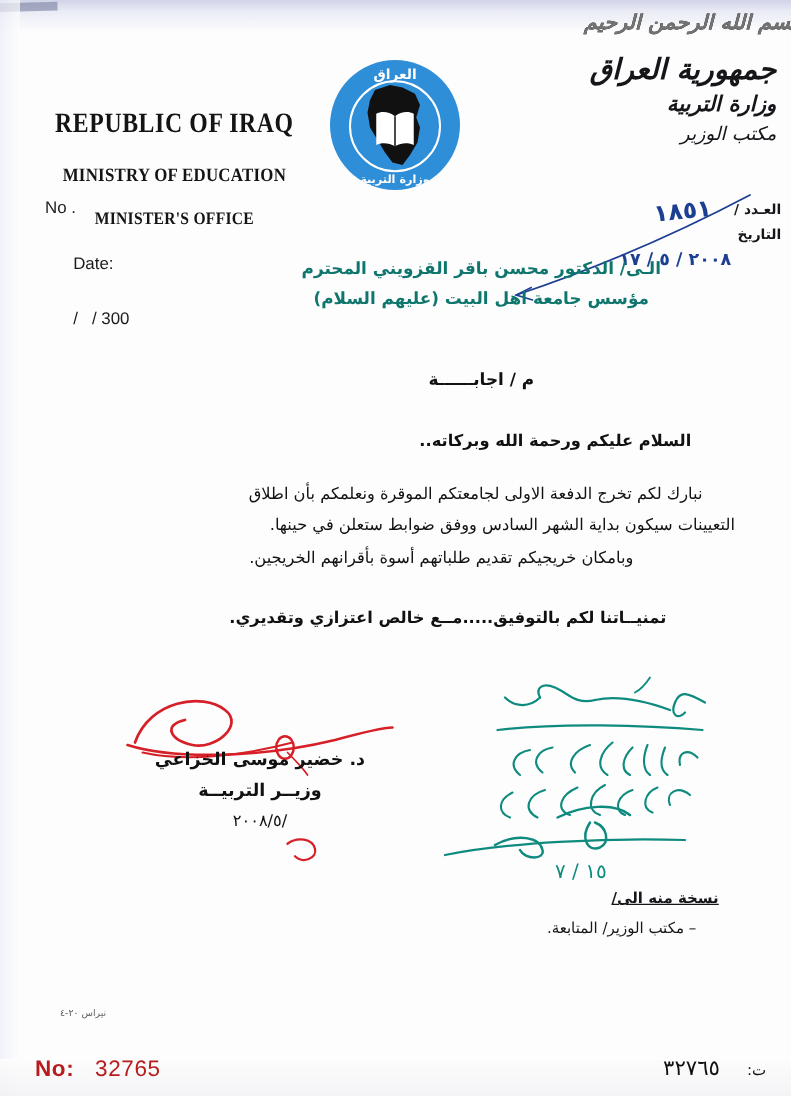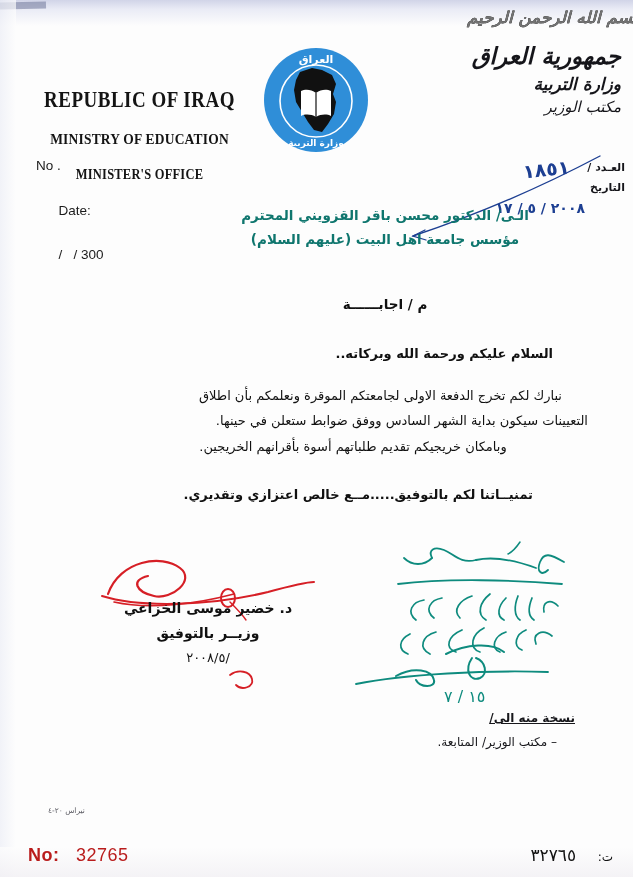--- a/index.html
+++ b/index.html
@@ -446,21 +446,21 @@
   <svg class="sig-red-svg" viewBox="0 0 230 70">
     <path d="M8 42 C20 8, 62 2, 80 16 C96 28, 72 48, 54 44 C36 40, 30 28, 48 24" stroke="#d61f26" stroke-width="2.2" fill="none" stroke-linecap="round"></path>
     <path d="M2 44 C40 56, 110 54, 168 40 C190 34, 206 30, 214 30" stroke="#d61f26" stroke-width="2" fill="none" stroke-linecap="round"></path>
     <path d="M14 50 C50 58, 96 52, 134 42" stroke="#d61f26" stroke-width="1.6" fill="none" stroke-linecap="round"></path>
     <ellipse cx="128" cy="46" rx="7" ry="9" stroke="#d61f26" stroke-width="2" fill="none"></ellipse>
     <path d="M130 50 C136 56, 142 62, 146 68" stroke="#d61f26" stroke-width="1.4" fill="none" stroke-linecap="round"></path>
   </svg>
 
   <div class="sig-block">
     <div class="name">د. خضير موسى الخزاعي</div>
-    <div class="title">وزيــر بالتوفيق</div>
+    <div class="title">وزيــر التربيــة</div>
     <div class="sdate">/٢٠٠٨/٥</div>
   </div>
 
   <svg class="sig-red-initial" viewBox="0 0 40 32">
     <path d="M6 10 C14 4, 26 6, 28 14 C30 22, 18 26, 12 20" stroke="#d61f26" stroke-width="1.8" fill="none" stroke-linecap="round"></path>
   </svg>
 
   <svg class="sig-green-svg" viewBox="0 0 240 170">
 
     <path d="M228 26 C214 18, 208 16, 204 26 C200 36, 206 40, 212 34" stroke="#0e8b7e" stroke-width="1.8" fill="none" stroke-linecap="round"></path>

